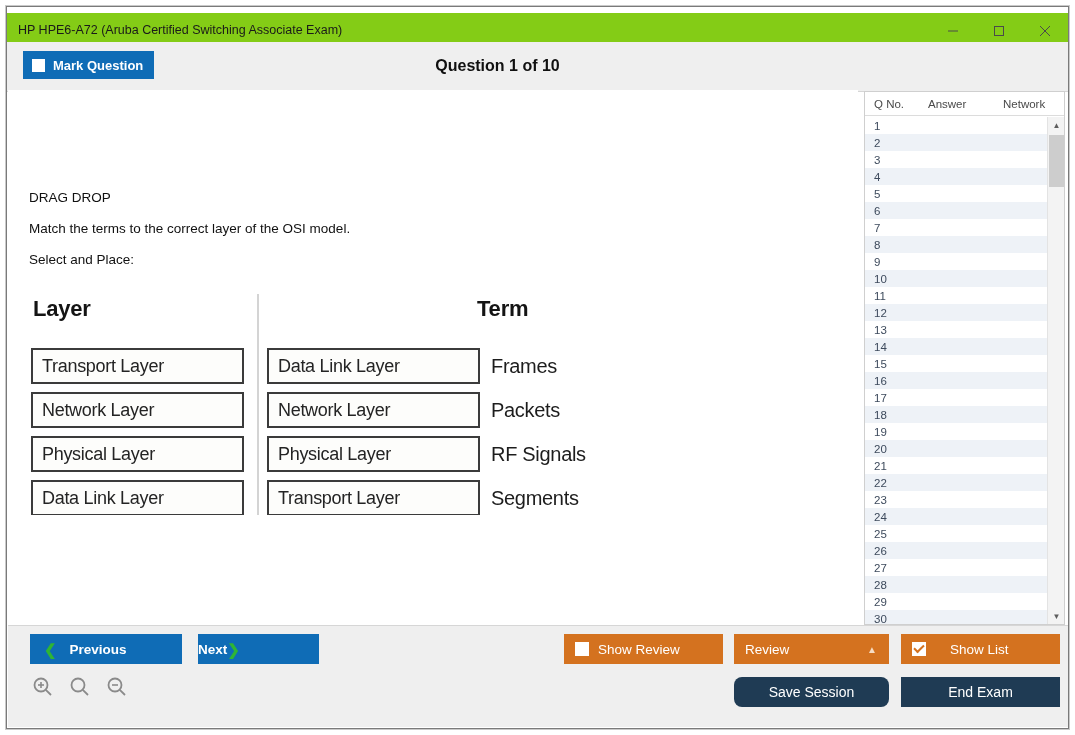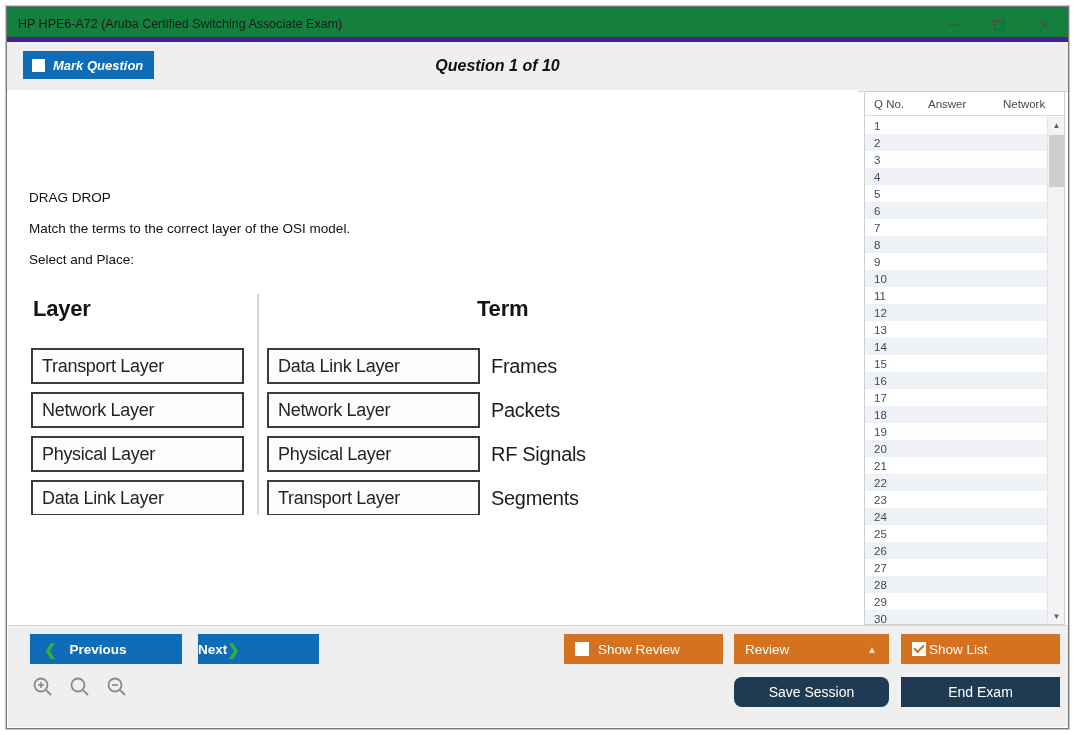--- a/index.html
+++ b/index.html
@@ -20,23 +20,23 @@
     position: absolute;
     left: 6px; top: 6px;
     width: 1063px; height: 723px;
     background: #ffffff;
     border: 1px solid #7a7a7a;
     box-shadow: 0 0 0 1px #c9c9c9;
   }
 
   
   .titlebar {
-    position: absolute; left: 0; top: 0;
+    position: absolute; left: 0; top: 6px;
     width: 100%; height: 35px;
-    background: #15803d;
+    background: #84cc16;
     border-bottom: 5px solid #4c1d95;
   }
   .title-text {
     position: absolute; left: 11px; top: 10px;
     font-size: 12.5px; color: #1a1a1a;
     white-space: nowrap;
   }
   .win-btns {
     position: absolute; right: 0; top: 0;
     height: 35px; display: flex;
@@ -47,21 +47,20 @@
     color: #4a4a4a;
   }
   .win-btn svg { display: block; }
 
   
   .headerband {
     position: absolute; left: 0; top: 35px;
     width: 100%; height: 50px;
     background: #efefef;
     border-bottom: 1px solid #d6d6d6;
-    font-style: italic;
   }
   .mark-btn {
     position: absolute; left: 16px; top: 9px;
     height: 28px; padding: 0 11px 0 9px;
     background: #0f6cb6;
     display: flex; align-items: center; gap: 8px;
     color: #ffffff; font-size: 13px; font-weight: bold;
     cursor: pointer; border: none;
   }
   .chk-box {
@@ -222,21 +221,21 @@
     font-family: "Liberation Sans", sans-serif;
   }
   .btn-blue { background: #0f6cb6; height: 30px; }
   .btn-prev { left: 22px; top: 8px; width: 152px; justify-content: flex-start; padding-left: 14px; gap: 13px; }
   .btn-next { left: 190px; top: 8px; width: 121px; justify-content: flex-start; }
   .chev { color: #2fb534; font-size: 15px; font-weight: bold; line-height: 1; }
 
   .btn-orange { background: #d4721f; height: 30px; font-weight: normal; }
   .btn-showanswer { left: 556px; top: 8px; width: 159px; padding-left: 11px; gap: 9px; }
   .btn-review { left: 726px; top: 8px; width: 155px; padding-left: 11px; justify-content: space-between; padding-right: 12px; }
-  .btn-showlist { left: 893px; top: 8px; width: 159px; padding-left: 11px; gap: 3px; }
+  .btn-showlist { left: 893px; top: 8px; width: 159px; padding-left: 11px; gap: 24px; }
   .chk-o {
     width: 14px; height: 14px; background: #ffffff;
     display: flex; align-items: center; justify-content: center;
     flex: none;
   }
   .chk-o.checked::after {
     content: "";
     width: 8px; height: 4px;
     border-left: 2px solid #d4721f;
     border-bottom: 2px solid #d4721f;

